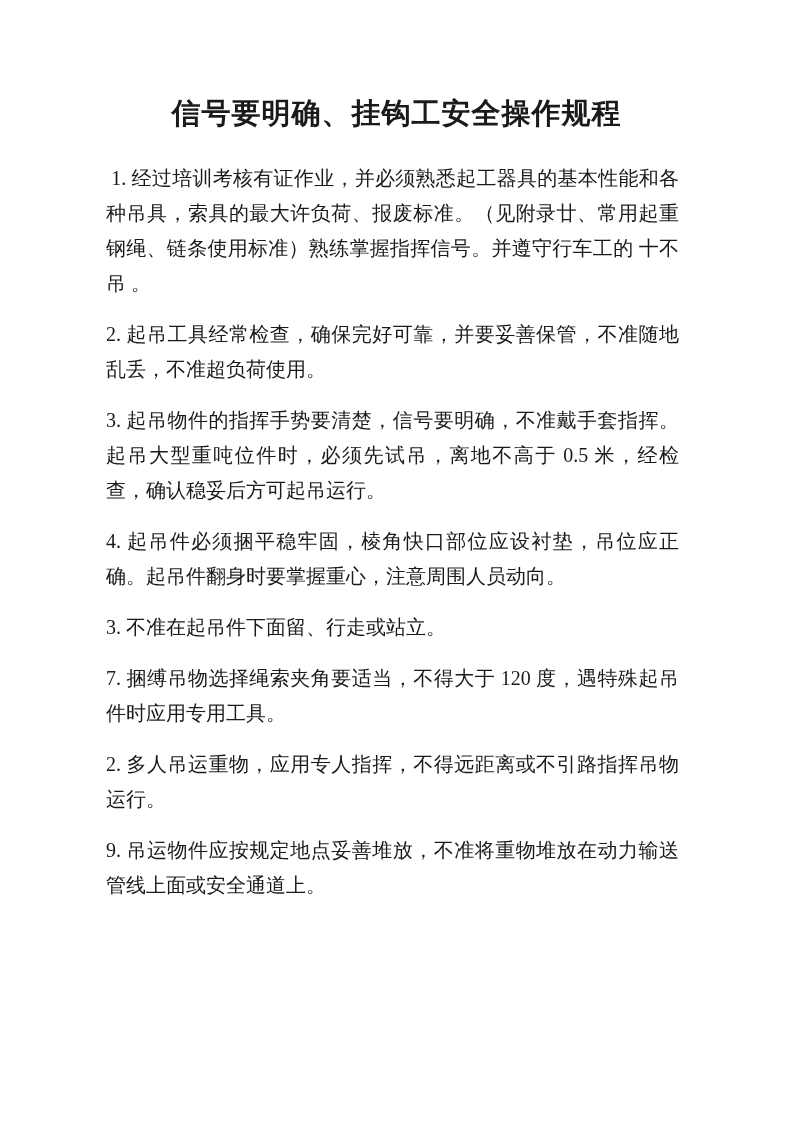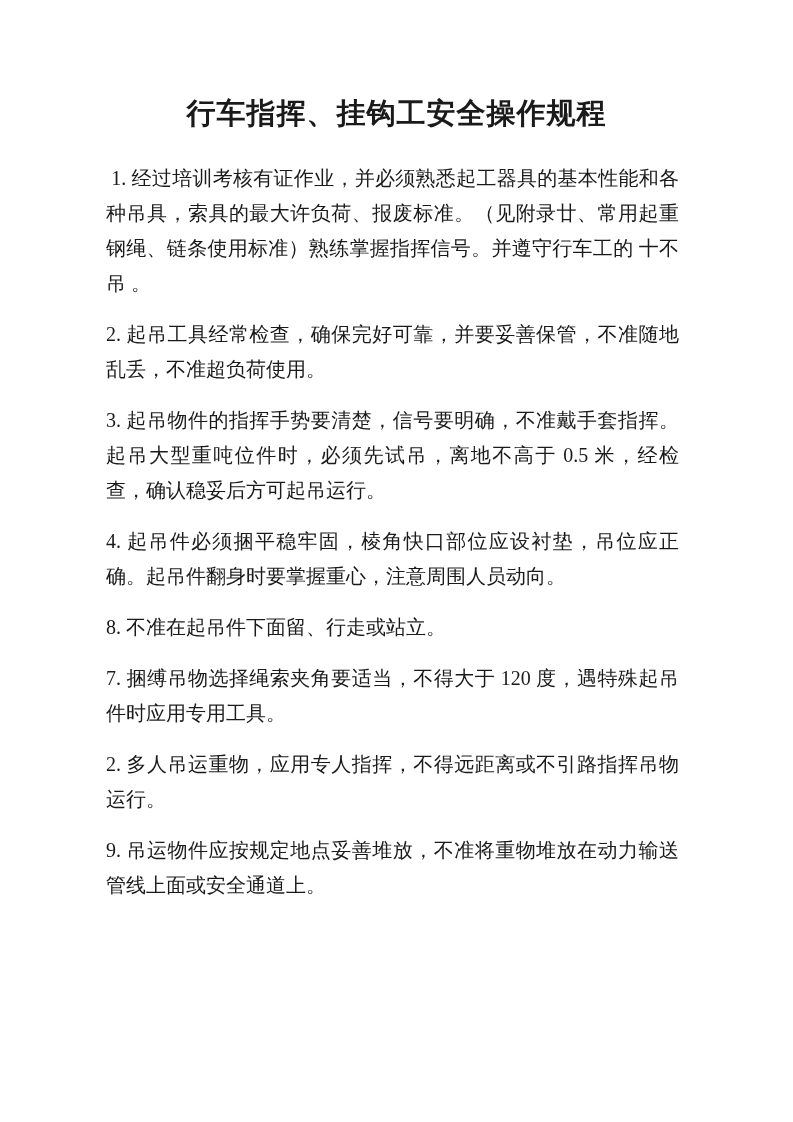--- a/index.html
+++ b/index.html
@@ -36,25 +36,25 @@
     text-align: justify;
   }
   .doc-body p {
     margin: 0 0 16px 0;
   }
 </style>
 </head>
 <body>
 
 <div class="page">
-  <h1 class="doc-title">行车指挥、挂钩工安全操作规程</h1>
+  <h1 class="doc-title">信号要明确、挂钩工安全操作规程</h1>
 
   <div class="doc-body">
     <p>&nbsp;1. 经过培训考核有证作业，并必须熟悉起工器具的基本性能和各种吊具，索具的最大许负荷、报废标准。（见附录廿、常用起重钢绳、链条使用标准）熟练掌握指挥信号。并遵守行车工的 十不吊 。</p>
     <p>2. 起吊工具经常检查，确保完好可靠，并要妥善保管，不准随地乱丢，不准超负荷使用。</p>
     <p>3. 起吊物件的指挥手势要清楚，信号要明确，不准戴手套指挥。起吊大型重吨位件时，必须先试吊，离地不高于 0.5 米，经检查，确认稳妥后方可起吊运行。</p>
     <p>4. 起吊件必须捆平稳牢固，棱角快口部位应设衬垫，吊位应正确。起吊件翻身时要掌握重心，注意周围人员动向。</p>
-    <p>8. 不准在起吊件下面留、行走或站立。</p>
+    <p>3. 不准在起吊件下面留、行走或站立。</p>
     <p>7. 捆缚吊物选择绳索夹角要适当，不得大于 120 度，遇特殊起吊件时应用专用工具。</p>
     <p>2. 多人吊运重物，应用专人指挥，不得远距离或不引路指挥吊物运行。</p>
     <p>9. 吊运物件应按规定地点妥善堆放，不准将重物堆放在动力输送管线上面或安全通道上。</p>
   </div>
 </div>
 
 </body></html>

